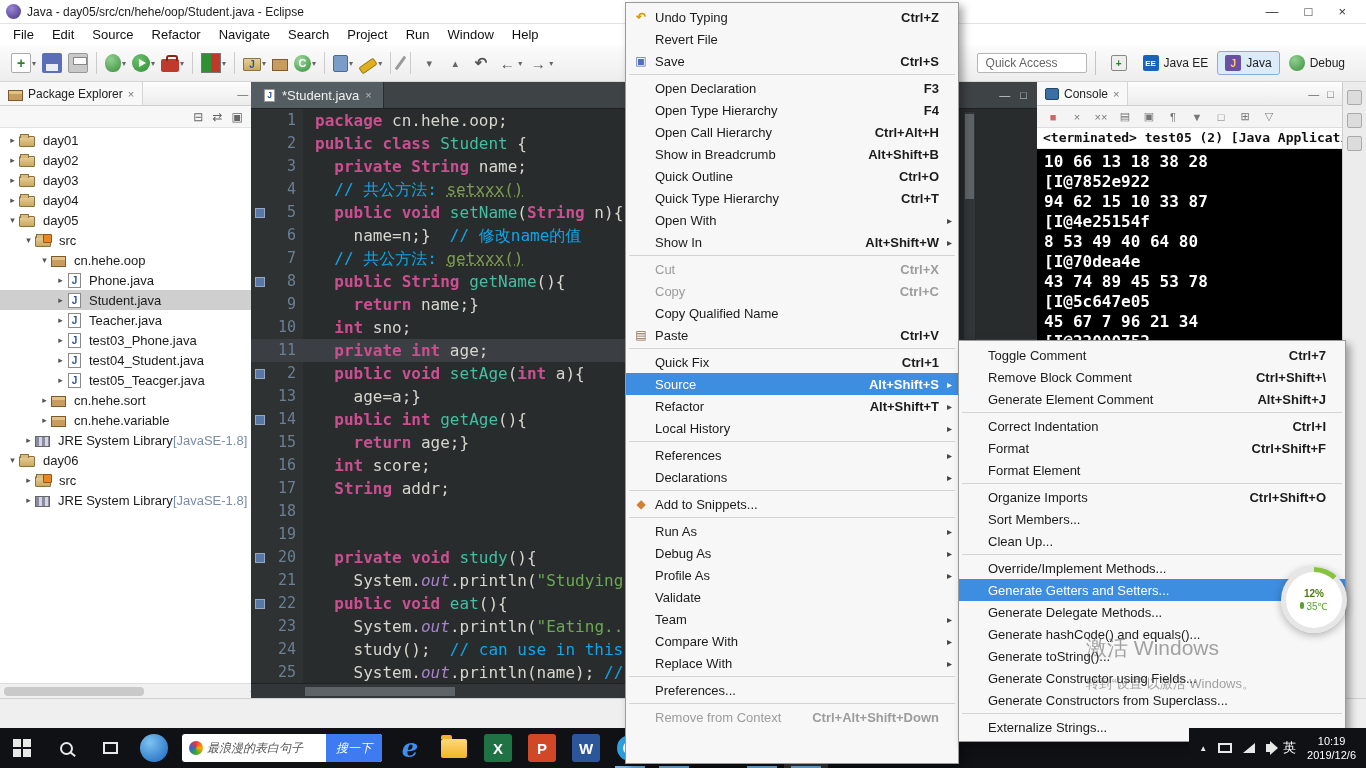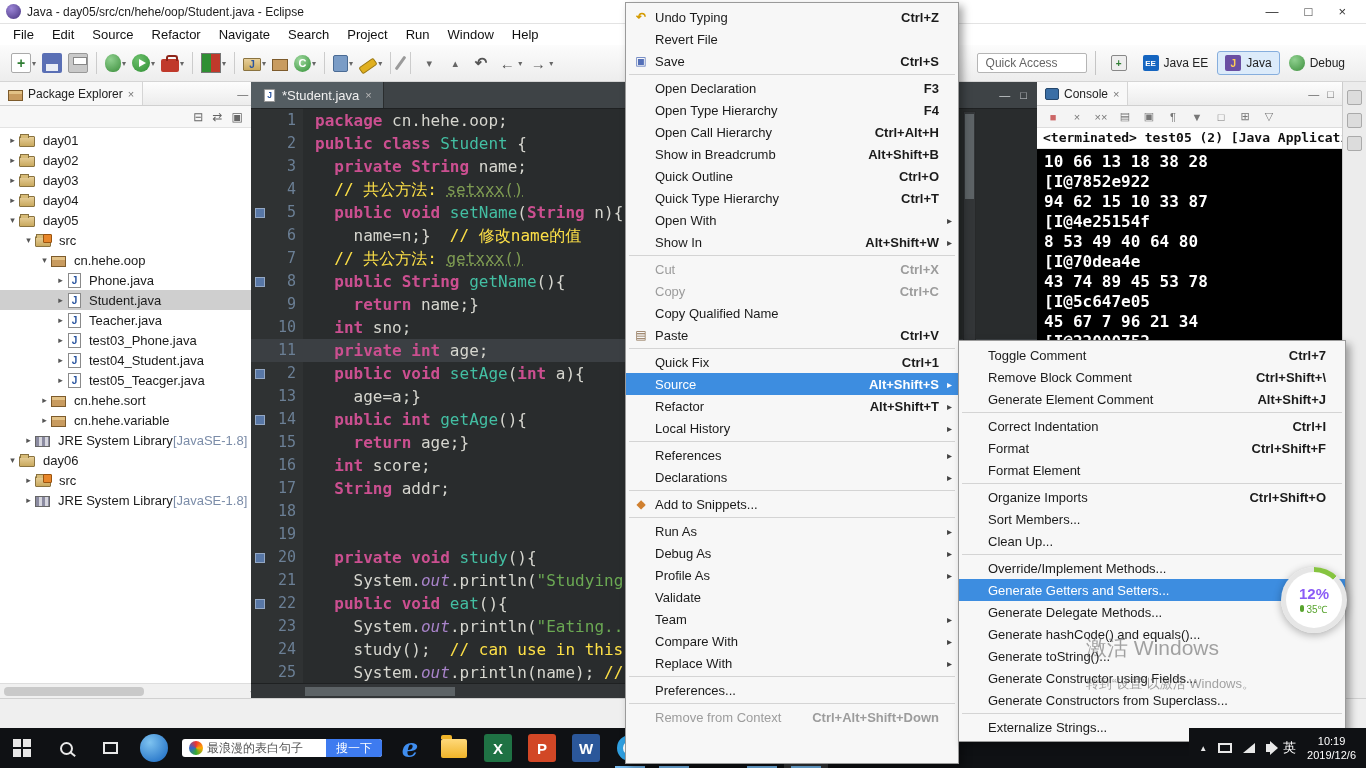--- a/index.html
+++ b/index.html
@@ -95,21 +95,21 @@
   .code-row{display:flex;height:23px;line-height:23px;white-space:pre;}
   .code-row .ann{width:16px;flex:none;background:#2f3233;position:relative;}
   .code-row .ann.marked::after{content:"";position:absolute;left:4px;top:7px;width:8px;height:8px;background:#5877a6;border:1px solid #93a7c4;}
   .code-row .lnum{width:36px;flex:none;text-align:right;padding-right:7px;color:#6b7f95;background:#2f3233;font-size:15px;}
   .code-row .ltext{padding-left:12px;color:#d6d6cf;flex:1;}
   .code-row.current{background:#3b3f43;}
   .code-row.current .ann,.code-row.current .lnum{background:#3b3f43;}
   .tk-k{color:#cb4f90;font-weight:bold;}
   .tk-c,.tk-m{color:#43bfa3;}
   .tk-s{color:#6ba953;}
-  .tk-cm{color:#fde047;}
+  .tk-cm{color:#0ea5e9;}
   .tk-cmu{color:#7e9b52;text-decoration:underline dotted;}
   .tk-i{color:#a883c9;font-style:italic;}
   .tk-p{color:#d6d6cf;}
   .ed-vscroll{position:absolute;top:29px;left:712px;width:13px;height:560px;background:#333638;border:1px solid #27292a;}
   .ed-vthumb{position:absolute;left:1px;top:2px;width:9px;height:85px;background:#5d6366;}
   .ed-hscroll{position:absolute;left:0;bottom:0;width:100%;height:15px;background:#333638;border-top:1px solid #1f2122;}
   .ed-hthumb{position:absolute;left:54px;top:3px;width:150px;height:9px;background:#5d6366;}
 
   
   .console{position:absolute;left:1037px;top:82px;width:305px;height:616px;background:#000;}
@@ -146,21 +146,21 @@
   .menu-sep{height:1px;background:#d4d4d4;margin:2px 3px;}
 
   
   .taskbar{position:absolute;left:0;top:728px;width:1366px;height:40px;background:#0f1114;display:flex;align-items:center;z-index:200;}
   .tb-btnslot{width:44px;height:40px;display:flex;align-items:center;justify-content:center;position:relative;flex:none;}
   .winlogo{display:grid;grid-template-columns:8px 8px;grid-gap:2px;}
   .winlogo i{width:8px;height:8px;background:#e8e8e8;display:block;}
   .glyph-search{width:13px;height:13px;border:2px solid #e8e8e8;border-radius:50%;position:relative;}
   .glyph-search::after{content:"";position:absolute;right:-5px;bottom:-2px;width:7px;height:2px;background:#e8e8e8;transform:rotate(40deg);}
   .glyph-taskview{width:15px;height:12px;border:2px solid #e8e8e8;}
-  .tb-search-widget{height:18px;background:#fff;border-radius:3px;display:flex;align-items:center;margin:0 6px;overflow:hidden;width:200px;flex:none;}
+  .tb-search-widget{height:28px;background:#fff;border-radius:3px;display:flex;align-items:center;margin:0 6px;overflow:hidden;width:200px;flex:none;font-style:italic;}
   .sw-icon{width:14px;height:14px;border-radius:50%;background:conic-gradient(#e33,#fa0,#3a3,#36c,#e33);margin:0 4px 0 7px;flex:none;}
   .sw-text{font-size:12px;color:#555;flex:1;white-space:nowrap;overfl ow:hidden;}
   .sw-btn{background:#3e7bf0;color:#fff;font-size:12px;height:100%;display:flex;align-items:center;padding:0 10px;flex:none;}
   .slot.running::after{content:"";position:absolute;bottom:0;left:7px;right:7px;height:2px;background:#76b9ed;}
   .slot{width:44px;height:40px;display:flex;align-items:center;justify-content:center;position:relative;flex:none;}
   .slot.active{background:rgba(255,255,255,.16);}
   .app{width:28px;height:28px;display:flex;align-items:center;justify-content:center;border-radius:3px;font-weight:bold;font-size:15px;}
   .ap-pinned{background:radial-gradient(circle at 35% 30%,#7ec3f0,#1565c0);border-radius:50%;}
   .ap-edge{color:#3f8ef0;font-size:26px;font-style:italic;font-family:"DejaVu Serif",serif;background:transparent;}
   .ap-folder{width:26px;height:19px;background:linear-gradient(#ffd97a,#f0b429);border-radius:2px;position:relative;}
@@ -179,21 +179,21 @@
   .tr-mon{width:14px;height:10px;border:2px solid #e8e8e8;}
   .tr-net{width:0;height:0;border-left:12px solid transparent;border-bottom:10px solid #e8e8e8;}
   .tr-vol{width:6px;height:8px;background:#e8e8e8;position:relative;}
   .tr-vol::after{content:"";position:absolute;left:4px;top:-3px;border-left:8px solid #e8e8e8;border-top:7px solid transparent;border-bottom:7px solid transparent;}
   .tr-lang{color:#fff;font-size:13px;}
   .tray-clock{text-align:center;color:#fff;font-size:11px;line-height:14px;white-space:nowrap;}
 
   
   .ball{position:absolute;left:1281px;top:567px;width:66px;height:66px;border-radius:50%;background:conic-gradient(#86c440 0 12%,#e6e6e6 12% 100%);box-shadow:0 2px 8px rgba(0,0,0,.3);z-index:500;display:flex;align-items:center;justify-content:center;}
   .ball-inner{width:56px;height:56px;background:#fff;border-radius:50%;display:flex;flex-direction:column;align-items:center;justify-content:center;}
-  .ball-pct{font-size:15px;font-weight:bold;color:#8b5cf6;}
+  .ball-pct{font-size:10px;font-weight:bold;color:#4d7c0f;}
   .ball-temp{font-size:10px;color:#58a42e;display:flex;align-items:center;gap:2px;}
   .ball-temp::before{content:"";width:4px;height:7px;background:#58a42e;border-radius:2px;}
   .wm{position:absolute;left:1086px;top:634px;z-index:450;color:rgba(90,90,90,.55);pointer-events:none;}
   .wm1{font-size:21px;}
   .wm2{font-size:13px;margin-top:13px;}
 </style>
 </head>
 <body>
 
 <div id="screen">

